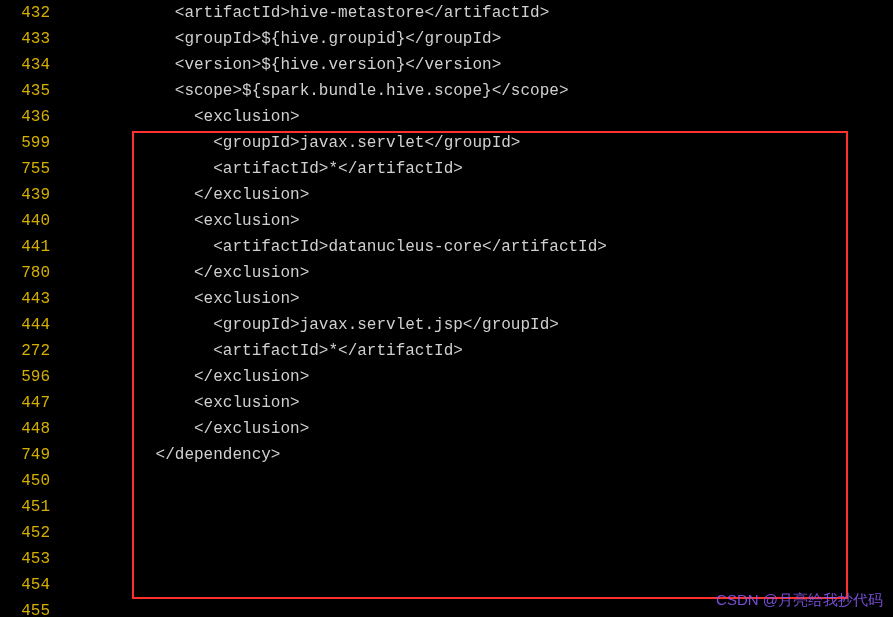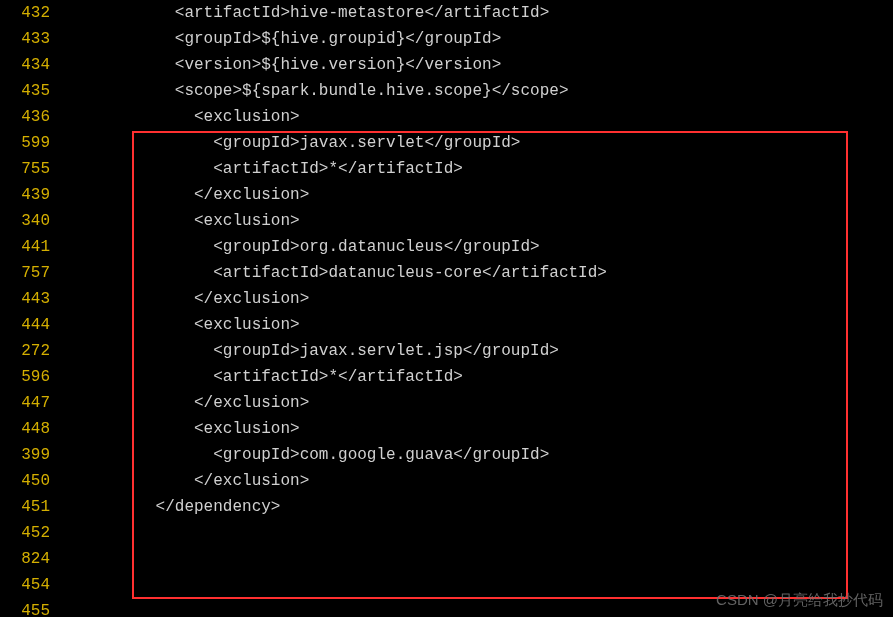--- a/index.html
+++ b/index.html
@@ -45,74 +45,72 @@
     }
     .highlight-box {
       position: absolute;
       border: 2px solid #ff3030;
       pointer-events: none;
     }
     .watermark {
       position: absolute;
       right: 10px;
       bottom: 4px;
-      color: #737373;
+      color: #8b5cf6;
       font-family: sans-serif;
       font-size: 15px;
       opacity: 0.85;
     }
   </style>
 </head>
 <body>
 
 <div class="code-container">
   <div class="gutter">
       <div class="lineno">432</div>
       <div class="lineno">433</div>
       <div class="lineno">434</div>
       <div class="lineno">435</div>
       <div class="lineno">436</div>
       <div class="lineno">599</div>
       <div class="lineno">755</div>
       <div class="lineno">439</div>
-      <div class="lineno">340</div>
+      <div class="lineno">440</div>
       <div class="lineno">441</div>
-      <div class="lineno">757</div>
+      <div class="lineno">780</div>
       <div class="lineno">443</div>
       <div class="lineno">444</div>
       <div class="lineno">272</div>
       <div class="lineno">596</div>
       <div class="lineno">447</div>
       <div class="lineno">448</div>
-      <div class="lineno">399</div>
+      <div class="lineno">749</div>
       <div class="lineno">450</div>
       <div class="lineno">451</div>
       <div class="lineno">452</div>
-      <div class="lineno">824</div>
+      <div class="lineno">453</div>
       <div class="lineno">454</div>
       <div class="lineno">455</div>
     </div>
   <div class="code-area">
     <div class="highlight-box" style="top: 131px; left: 78px; width: 716px; height: 468px;"></div>
       <div class="code-line">        &lt;artifactId&gt;hive-metastore&lt;/artifactId&gt;</div>
       <div class="code-line">        &lt;groupId&gt;${hive.groupid}&lt;/groupId&gt;</div>
       <div class="code-line">        &lt;version&gt;${hive.version}&lt;/version&gt;</div>
       <div class="code-line">        &lt;scope&gt;${spark.bundle.hive.scope}&lt;/scope&gt;</div>
       <div class="code-line">          &lt;exclusion&gt;</div>
       <div class="code-line">            &lt;groupId&gt;javax.servlet&lt;/groupId&gt;</div>
       <div class="code-line">            &lt;artifactId&gt;*&lt;/artifactId&gt;</div>
       <div class="code-line">          &lt;/exclusion&gt;</div>
       <div class="code-line">          &lt;exclusion&gt;</div>
-      <div class="code-line">            &lt;groupId&gt;org.datanucleus&lt;/groupId&gt;</div>
       <div class="code-line">            &lt;artifactId&gt;datanucleus-core&lt;/artifactId&gt;</div>
       <div class="code-line">          &lt;/exclusion&gt;</div>
       <div class="code-line">          &lt;exclusion&gt;</div>
       <div class="code-line">            &lt;groupId&gt;javax.servlet.jsp&lt;/groupId&gt;</div>
       <div class="code-line">            &lt;artifactId&gt;*&lt;/artifactId&gt;</div>
       <div class="code-line">          &lt;/exclusion&gt;</div>
       <div class="code-line">          &lt;exclusion&gt;</div>
-      <div class="code-line">            &lt;groupId&gt;com.google.guava&lt;/groupId&gt;</div>
       <div class="code-line">          &lt;/exclusion&gt;</div>
       <div class="code-line">      &lt;/dependency&gt;</div>
     </div>
 </div>
 
 <div class="watermark">CSDN @月亮给我抄代码</div>
 
 </body></html>

